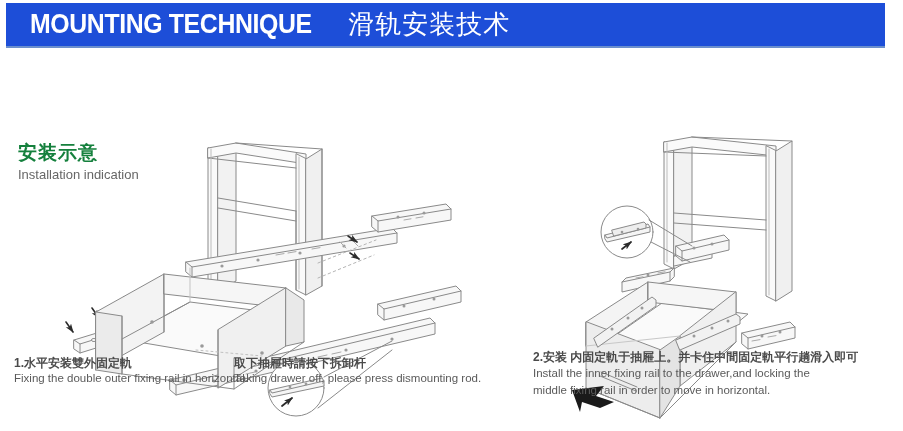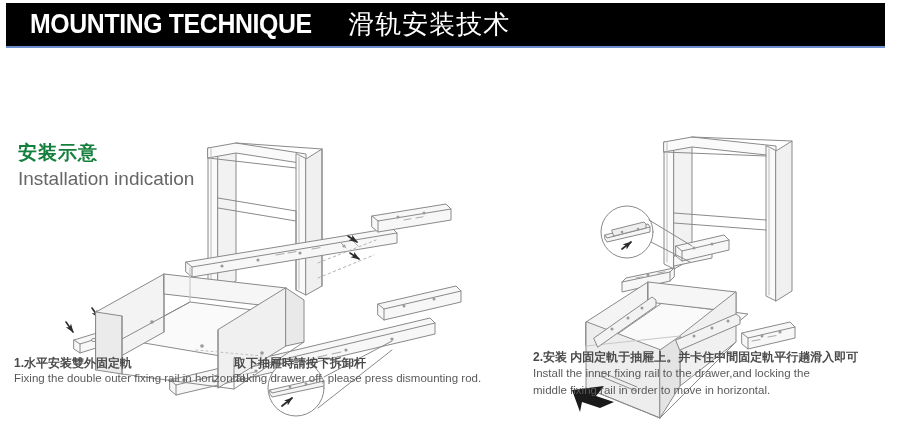--- a/index.html
+++ b/index.html
@@ -21,21 +21,21 @@
     background: #ffffff;
   }
 
   
   .header-bar {
     position: absolute;
     left: 6px;
     top: 3px;
     width: 879px;
     height: 45px;
-    background: #000000;
+    background: #1d4ed8;
     border-bottom: 2px solid #6b8fcd;
     box-sizing: border-box;
   }
   .header-inner {
     position: absolute;
     left: 24px;
     top: 0;
     height: 43px;
     display: flex;
     align-items: center;
@@ -92,21 +92,21 @@
     white-space: nowrap;
   }
   .lbl-en {
     font-family: "Liberation Sans", "DejaVu Sans", sans-serif;
     font-size: 11.5px;
     color: #5a5a5a;
     white-space: nowrap;
   }
   .lbl-en-lg {
     font-family: "Liberation Sans", "DejaVu Sans", sans-serif;
-    font-size: 19px;
+    font-size: 13px;
     color: #666666;
     white-space: nowrap;
   }
 
   #indication-label { left: 18px; top: 140px; }
   #caption-1 { left: 14px; top: 355px; }
   #caption-2 { left: 234px; top: 355px; }
   #caption-3 { left: 533px; top: 349px; }
   #caption-3 .lbl-en { line-height: 1.5; }
 </style>

